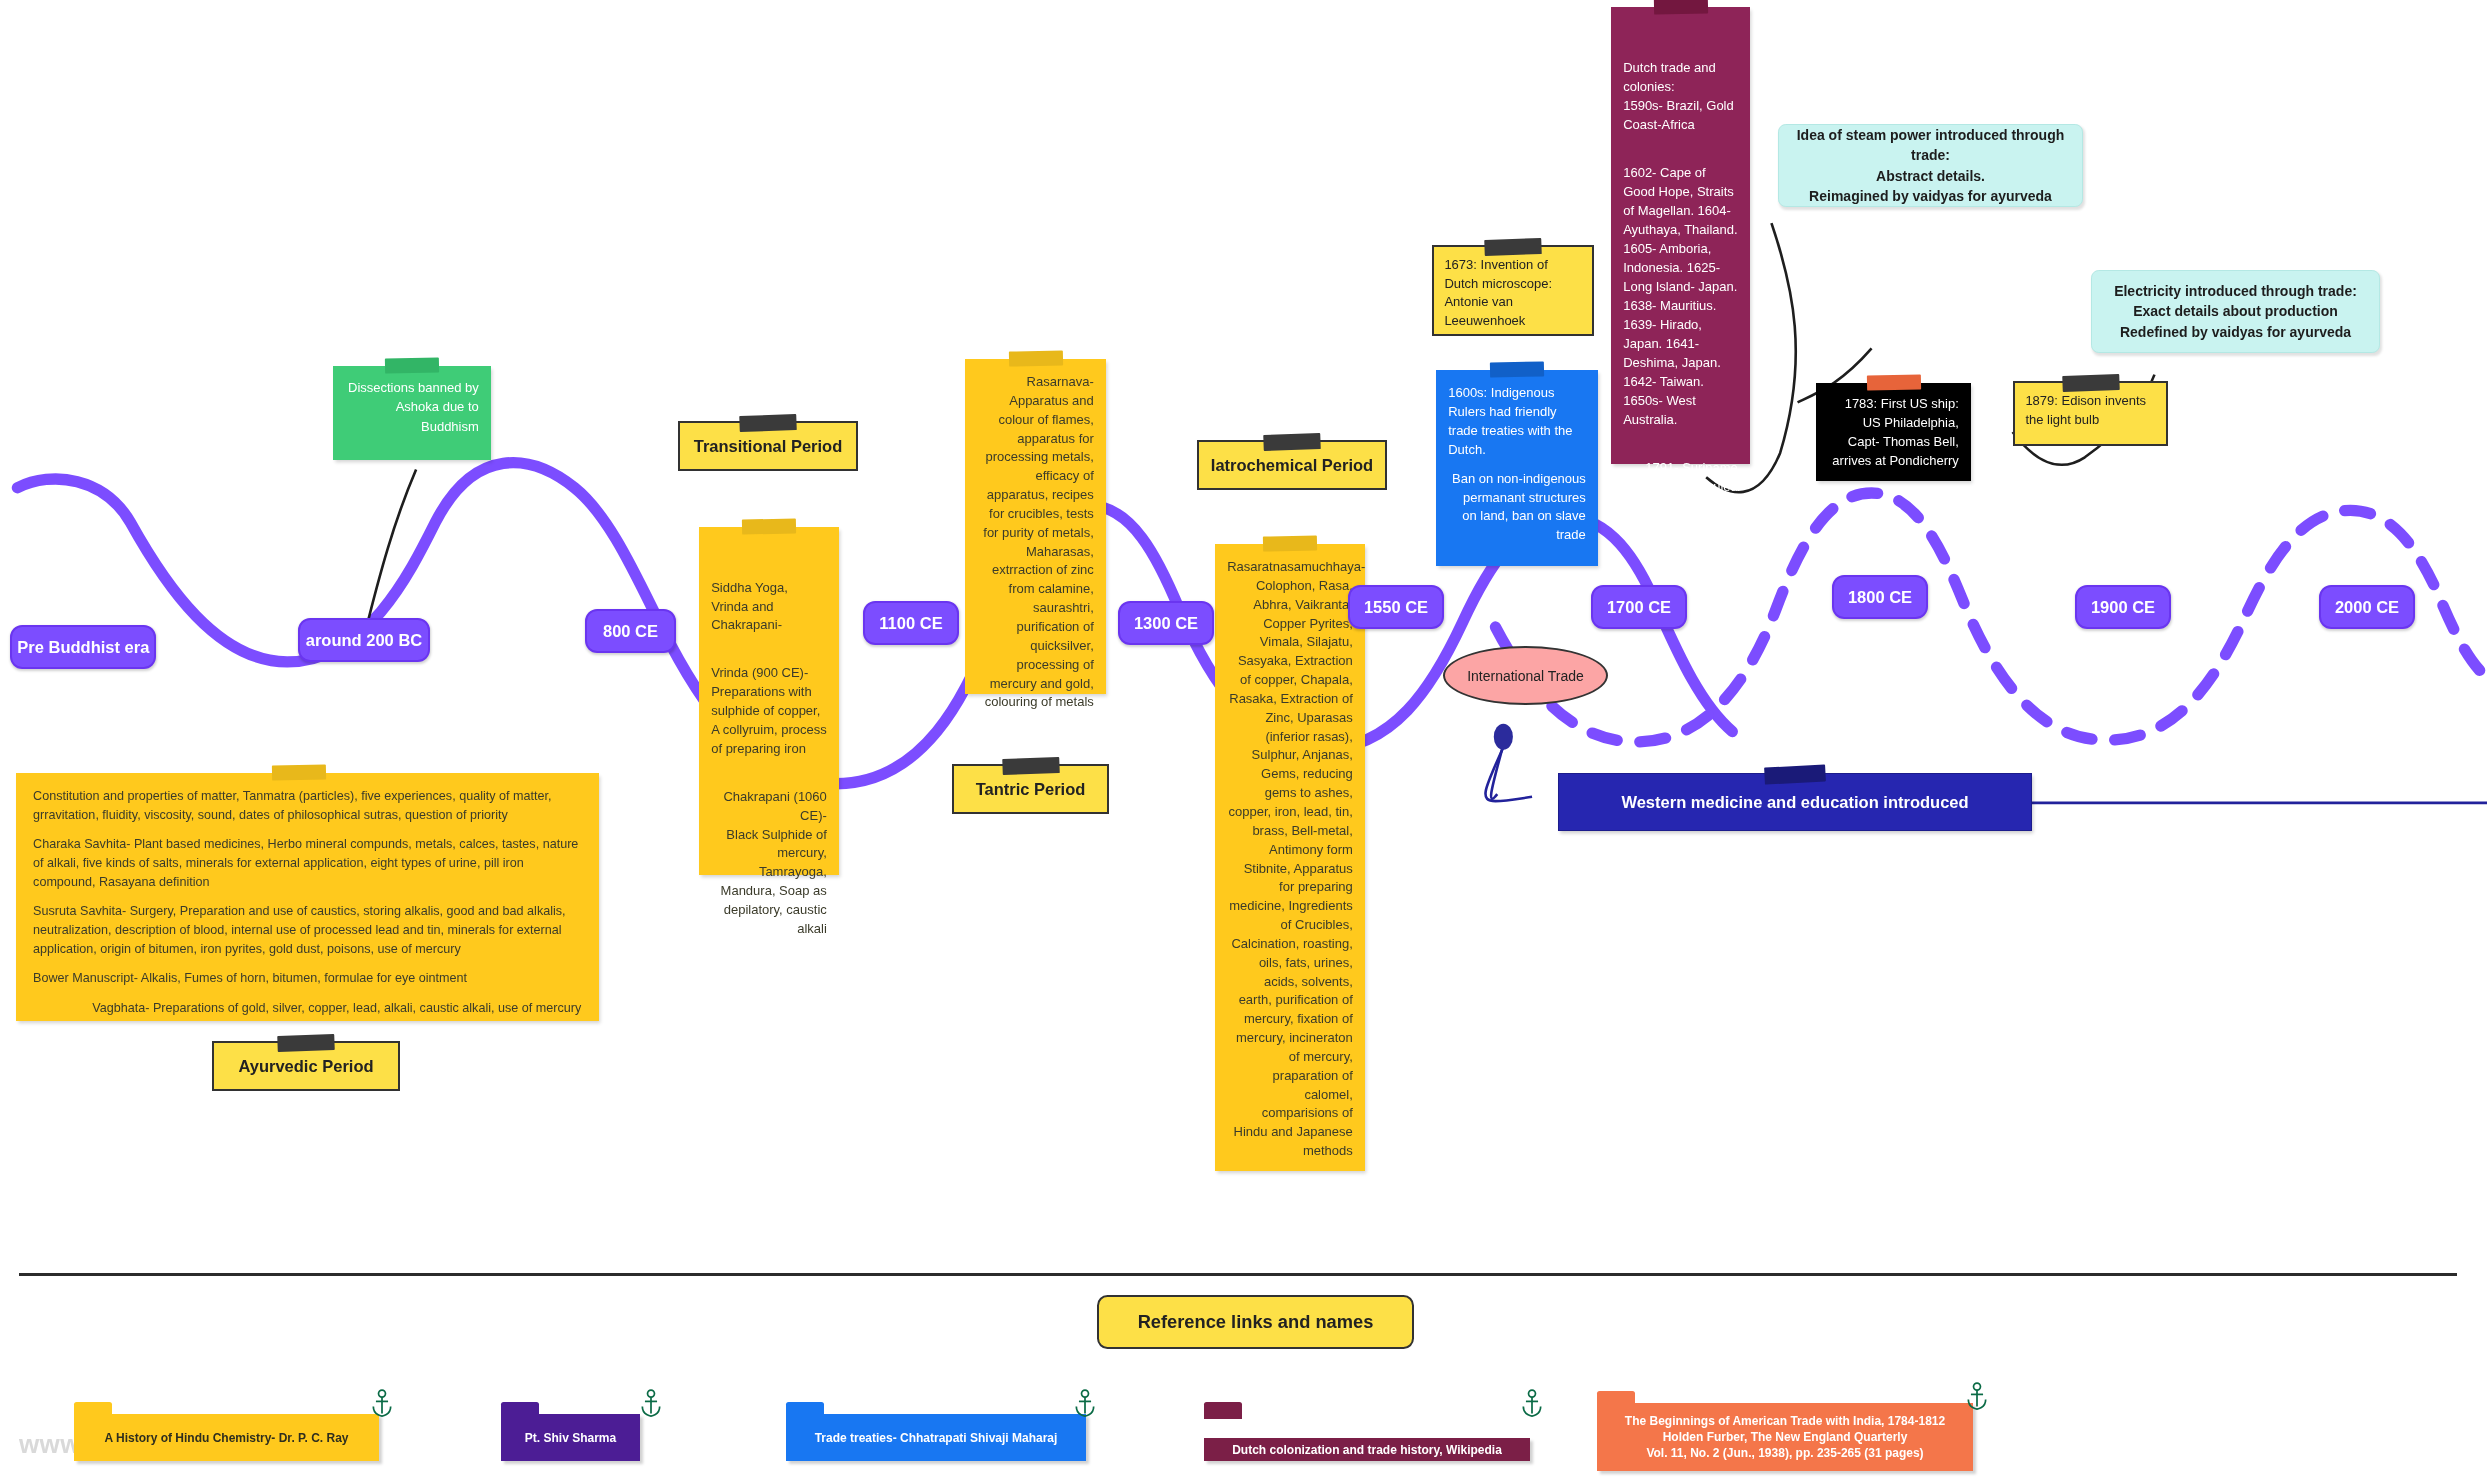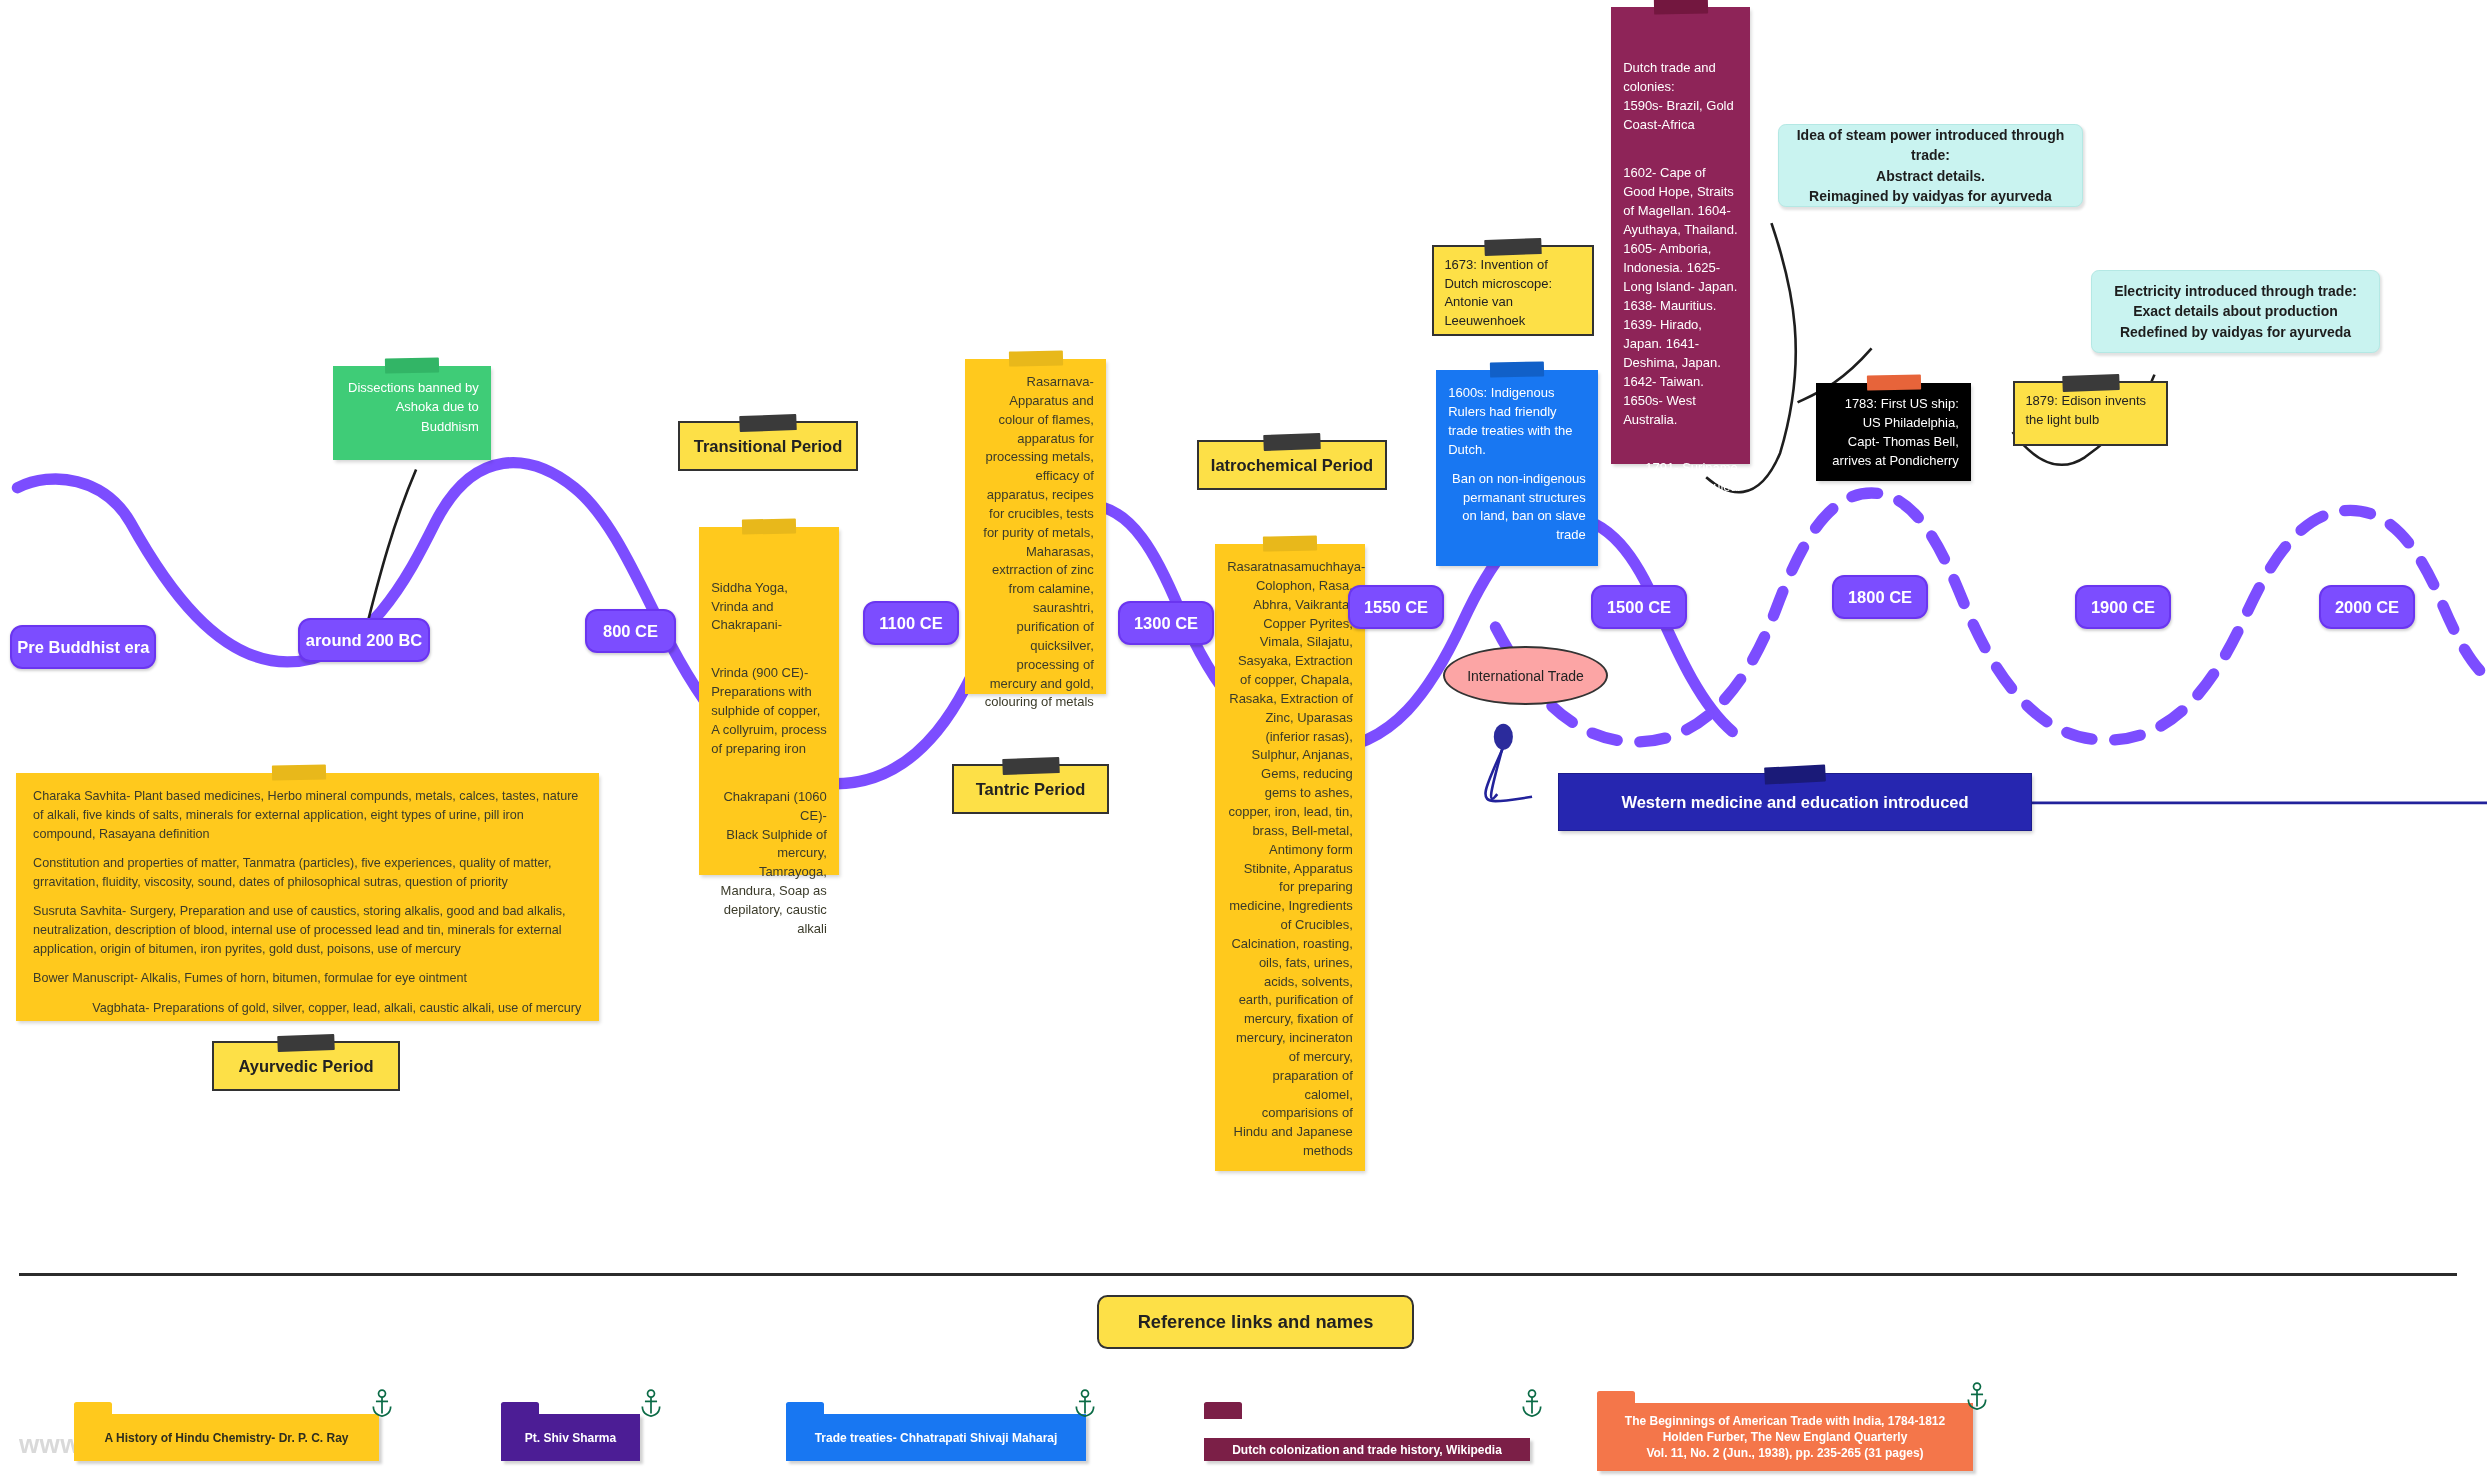--- a/index.html
+++ b/index.html
@@ -181,21 +181,21 @@
 <div class="pill" style="left:863px;top:601px;width:96px;height:44px;">
   <span>1100 CE</span>
 </div>
 <div class="pill" style="left:1118px;top:601px;width:96px;height:44px;">
   <span>1300 CE</span>
 </div>
 <div class="pill" style="left:1348px;top:585px;width:96px;height:44px;">
   <span>1550 CE</span>
 </div>
 <div class="pill" style="left:1591px;top:585px;width:96px;height:44px;">
-  <span>1500 CE</span>
+  <span>1700 CE</span>
 </div>
 <div class="pill" style="left:1832px;top:575px;width:96px;height:44px;">
   <span>1800 CE</span>
 </div>
 <div class="pill" style="left:2075px;top:585px;width:96px;height:44px;">
   <span>1900 CE</span>
 </div>
 <div class="pill" style="left:2319px;top:585px;width:96px;height:44px;">
   <span>2000 CE</span>
 </div>
@@ -220,22 +220,22 @@
   <span>Tantric Period</span>
 </div>
 
 <div class="frame" style="left:212px;top:1041px;width:188px;height:50px;">
   <span class="tape"></span>
   <span>Ayurvedic Period</span>
 </div>
 
 <div class="note n-yellow" style="left:15.7px;top:773px;width:583px;height:248px;font-size:12.6px;line-height:1.5;padding:14px 17.4px;">
   <span class="tape" style="left:283px;"></span>
+  <p>Constitution and properties of matter, Tanmatra (particles), five experiences, quality of matter, grravitation, fluidity, viscosity, sound, dates of philosophical sutras, question of priority</p>
   <p>Charaka Savhita- Plant based medicines, Herbo mineral compunds, metals, calces, tastes, nature of alkali, five kinds of salts, minerals for external application, eight types of urine, pill iron compound, Rasayana definition</p>
-  <p>Constitution and properties of matter, Tanmatra (particles), five experiences, quality of matter, grravitation, fluidity, viscosity, sound, dates of philosophical sutras, question of priority</p>
   <p>Susruta Savhita- Surgery, Preparation and use of caustics, storing alkalis, good and bad alkalis, neutralization, description of blood, internal use of processed lead and tin, minerals for external application, origin of bitumen, iron pyrites, gold dust, poisons, use of mercury</p>
   <p>Bower Manuscript- Alkalis, Fumes of horn, bitumen, formulae for eye ointment</p>
   <p>Vagbhata- Preparations of gold, silver, copper, lead, alkali, caustic alkali, use of mercury</p>
 </div>
 
 <div class="note n-yellow" style="left:699px;top:527px;width:140px;height:348px;font-size:13px;line-height:1.45;padding:14px 12.2px;white-space:pre-line;">
   <span class="tape"></span>
   <p>Siddha Yoga, Vrinda and Chakrapani-</p>
   <p>Vrinda (900 CE)- Preparations with sulphide of copper, A collyruim, process of preparing iron</p>
   <p>Chakrapani (1060 CE)-

